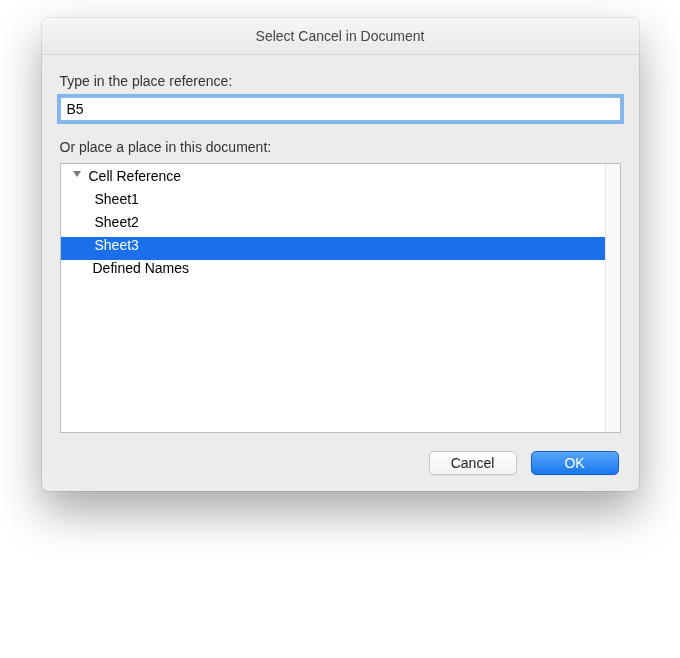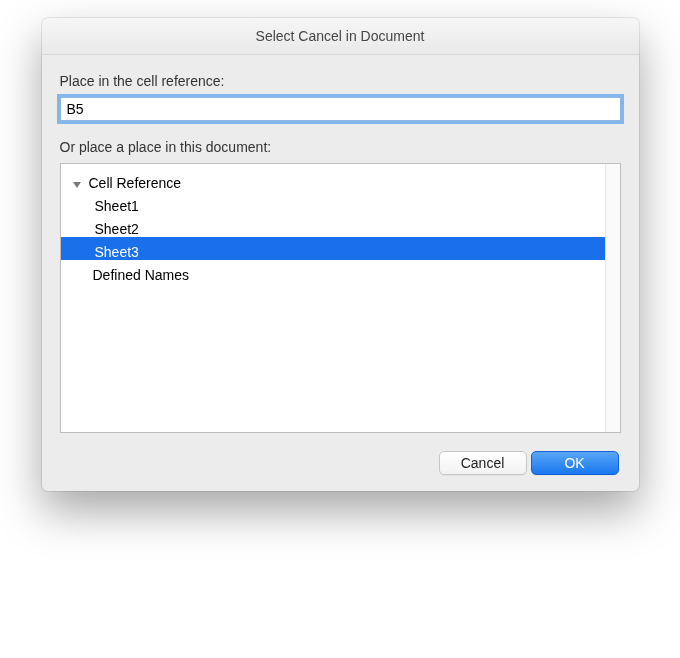--- a/index.html
+++ b/index.html
@@ -69,42 +69,42 @@
     }
     .scrollbar-gutter {
       width: 16px;
       border-left: 1px solid #e6e6e6;
       border-right: 1px solid #bdbdbd;
       background: #fafafa;
     }
     .tree-row {
       height: 23px;
       display: flex;
-      align-items: flex-end;
+      align-items: flex-start;
       padding-left: 10px;
       white-space: nowrap;
     }
     .tree-row.child { padding-left: 34px; }
     .tree-row.selected {
       background: #1a6fea;
       color: #ffffff;
     }
     .disclosure {
       width: 12px;
       height: 12px;
       margin-right: 6px;
       display: inline-flex;
       align-items: center;
       justify-content: center;
     }
     .disclosure svg { display:block; }
     .buttons {
       display: flex;
       justify-content: flex-end;
-      gap: 4px;
+      gap: 14px;
       padding-right: 2px;
     }
     .btn {
       min-width: 88px;
       height: 24px;
       font-size: 14px;
       border-radius: 5px;
       border: 1px solid #c6c6c6;
       background: linear-gradient(to bottom, #ffffff, #f2f2f2);
       color: #222;
@@ -120,21 +120,21 @@
 </head>
 <body>
 
 <div class="window">
   <div class="titlebar">
     <span>Select Cancel in Document</span>
   </div>
 
   <div class="content">
 
-    <div class="flabel">Place in the cell reference:</div>
+    <div class="flabel">Type in the place reference:</div>
 
     <div class="input-wrap">
       <input type="text" class="cell-input" value="B5" style="">
     </div>
 
     <div class="flabel">Or place a place in this document:</div>
 
     <div class="tree-wrap">
       <div class="tree">
         <div class="tree-row">

